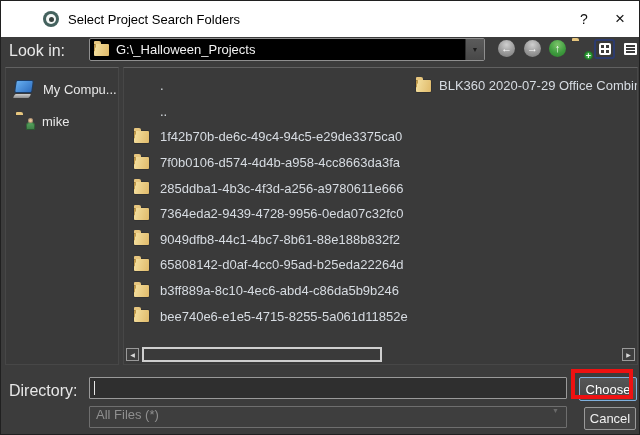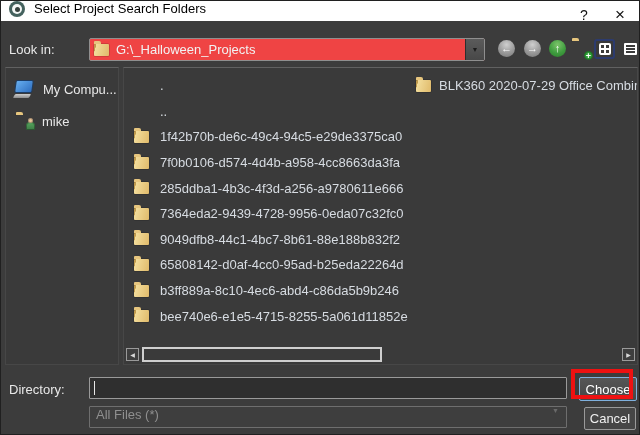--- a/index.html
+++ b/index.html
@@ -4,31 +4,31 @@
 <style>
   :root{
     --annotation-red:#ee1111; --folder-yellow:#e9c975; --up-green:#3f9d3f;
     --titlebar-bg:#ffffff; --dialog-bg:#3c3c3c; --accent-border:#7fb0dd;
   }
   *{box-sizing:border-box;margin:0;padding:0;font-family:"Liberation Sans","DejaVu Sans",sans-serif;}
   body{background:#222;}
   .dialog{position:relative;width:640px;height:435px;background:var(--dialog-bg);border:1px solid #202020;overflow:hidden;}
 
   
-  .titlebar{position:absolute;left:0;top:0;width:100%;height:20px;background:var(--titlebar-bg);display:flex;align-items:flex-start;}
+  .titlebar{position:absolute;left:0;top:0;width:100%;height:36px;background:var(--titlebar-bg);display:flex;align-items:center;padding-left:34px;}
   .app-icon{width:16px;height:16px;border-radius:50%;background:#44625e;margin-left:8px;display:flex;align-items:center;justify-content:center;}
   .app-icon>span{width:10px;height:10px;border-radius:50%;background:#f4f7f6;display:flex;align-items:center;justify-content:center;}
   .app-icon>span>span{width:5px;height:5px;border-radius:50%;background:#37423f;}
   .title-text{margin-left:9px;font-size:13px;color:#000;flex:1 1 auto;white-space:nowrap;}
   .tb-btn{width:34px;height:28px;display:flex;align-items:center;justify-content:center;color:#111;font-size:14px;cursor:default;}
   .tb-btn.close{width:38px;font-size:17px;}
 
   
-  .label{position:absolute;font-size:13px;color:#e8e8e8;}
-  .path-combo{position:absolute;left:88px;top:37px;width:396px;height:23px;border:1px solid #8f8f8f;border-radius:2px;background:#ef4444;display:flex;align-items:center;}
+  .label{position:absolute;font-size:16px;color:#e8e8e8;}
+  .path-combo{position:absolute;left:88px;top:37px;width:396px;height:23px;border:1px solid #8f8f8f;border-radius:2px;background:#000000;display:flex;align-items:center;}
   .path-combo .ficon{margin-left:4px;flex:0 0 auto;}
   .path-text{margin-left:7px;font-size:13px;color:#f2f2f2;flex:1 1 auto;white-space:nowrap;overflow:hidden;}
   .combo-arrow-zone{width:19px;height:21px;background:linear-gradient(#5b5b5b,#484848);border-left:1px solid #2e2e2e;display:flex;align-items:center;justify-content:center;flex:0 0 auto;}
   .combo-arrow-zone .arr{font-size:7px;color:#1c1c1c;}
 
   .nav-btn{position:absolute;top:39px;width:17px;height:17px;border-radius:50%;display:flex;align-items:center;justify-content:center;color:#fff;font-size:11px;font-weight:bold;line-height:17px;cursor:default;}
   .nav-grey{background:radial-gradient(circle at 50% 28%,#cfcfcf,#9a9a9a 55%,#757575);}
   .nav-green{background:radial-gradient(circle at 50% 28%,#7cc46a,var(--up-green) 55%,#2c7c2c);}
 
   .newfolder-btn{position:absolute;left:571px;top:40px;width:20px;height:16px;}

